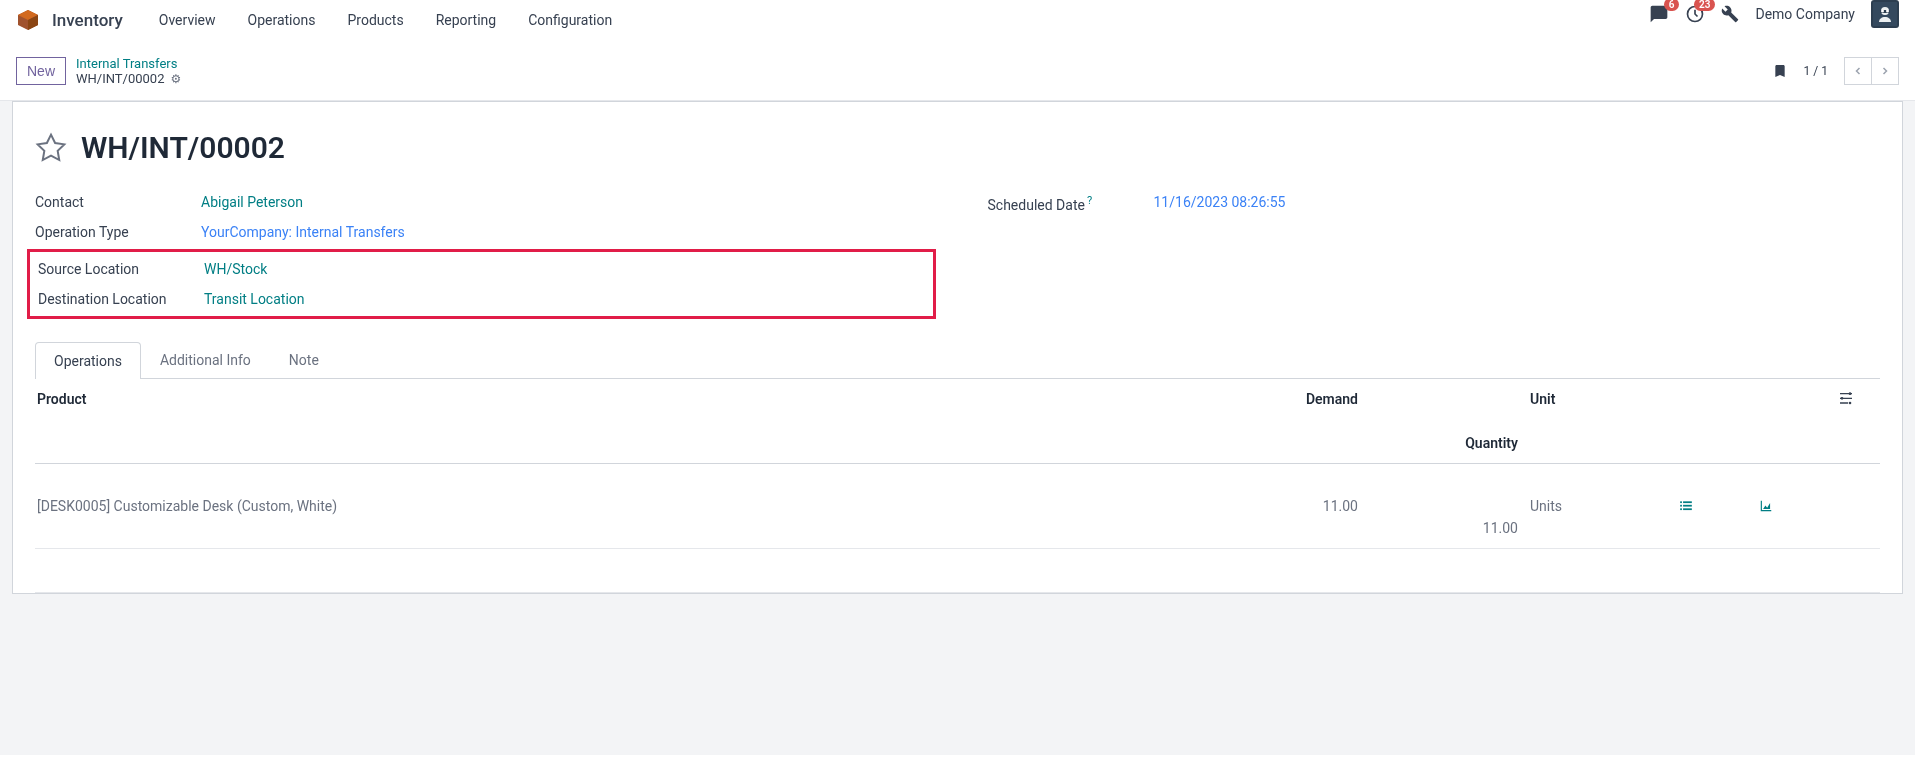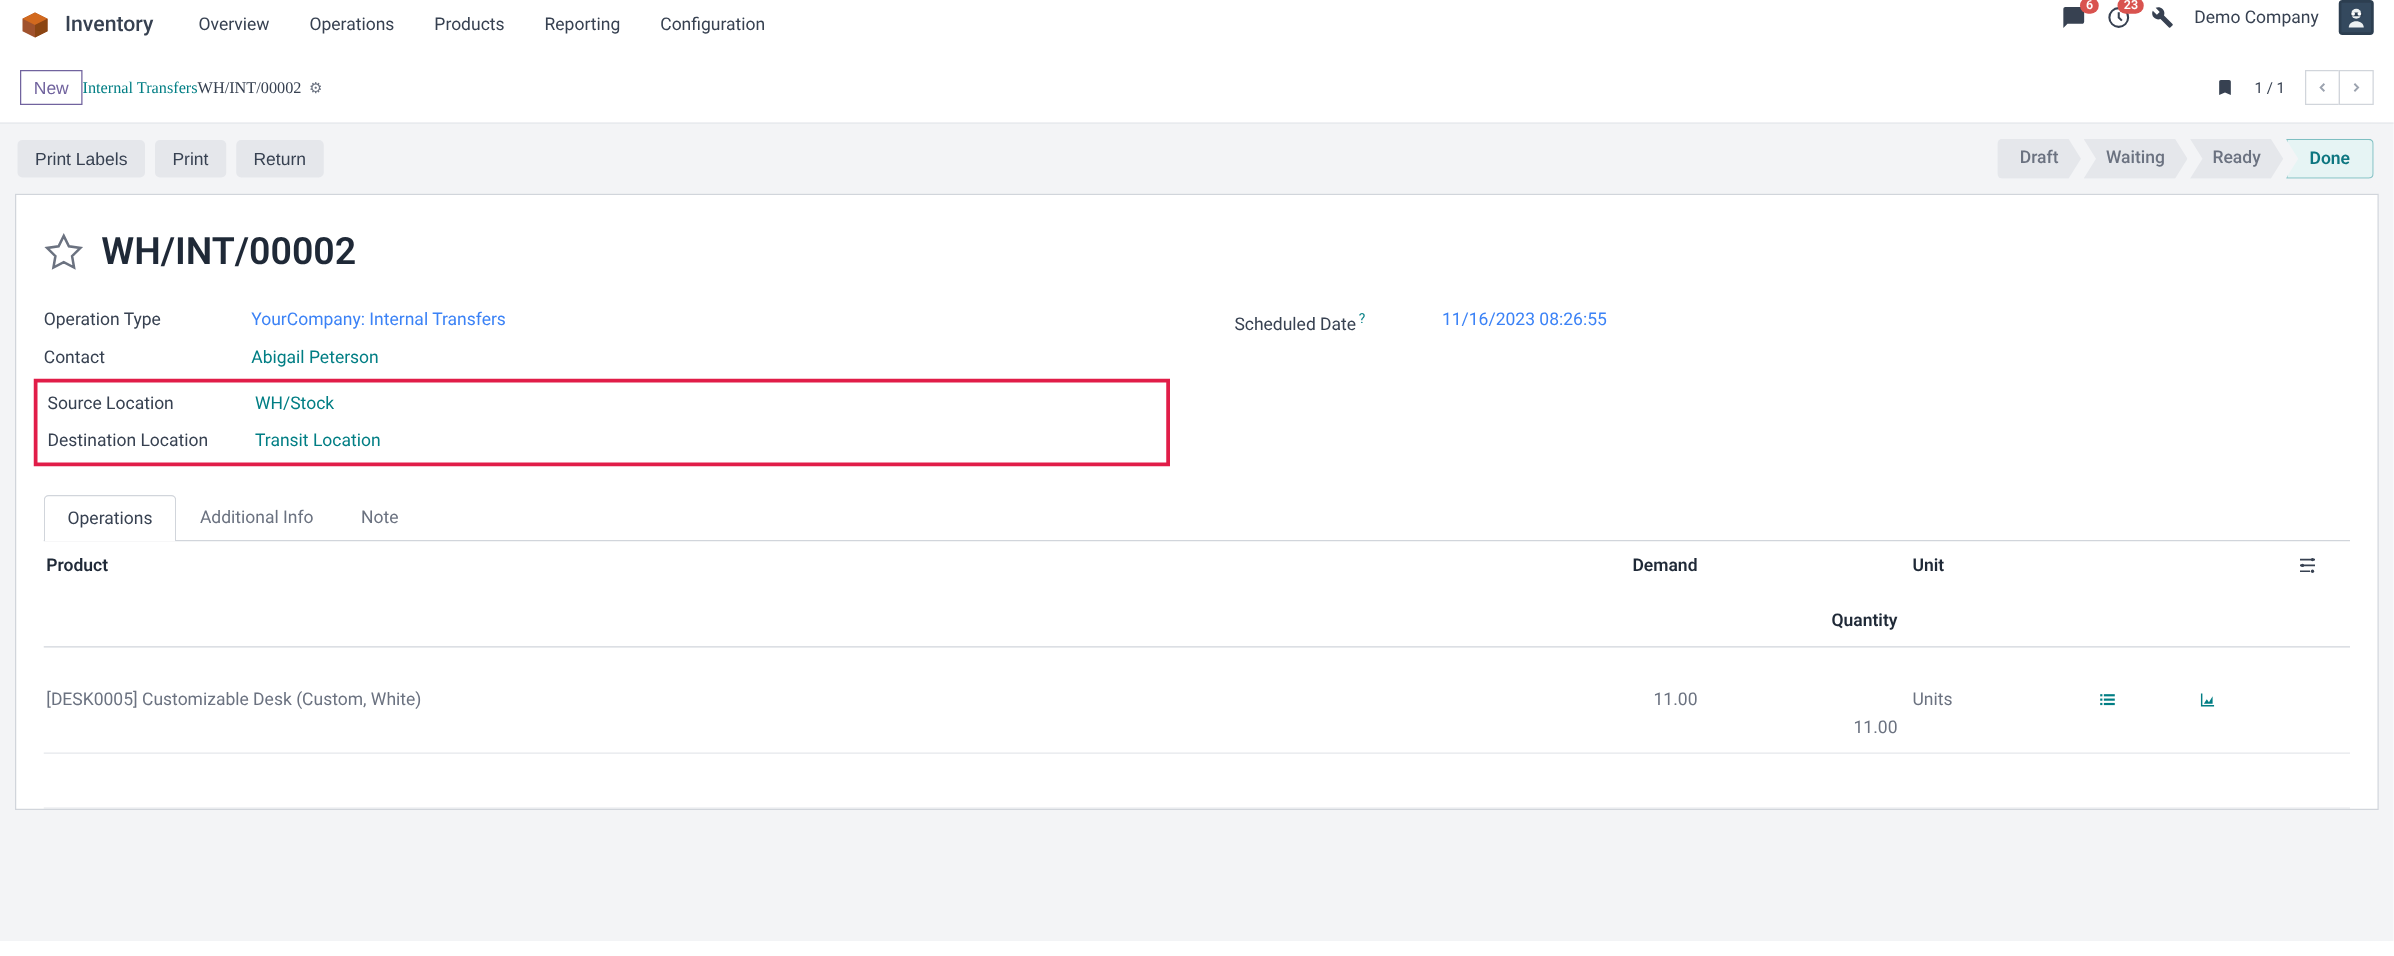--- a/index.html
+++ b/index.html
@@ -13,21 +13,21 @@
 .nav-link { padding: 12px 14px; color: #374151; cursor: pointer; font-size: 14px; }
 .navbar-right { margin-left: auto; display: flex; align-items: center; gap: 16px; }
 .icon-badge { position: relative; display: flex; align-items: center; }
 .badge { position: absolute; top: -6px; right: -10px; background: #d9534f; color: #fff; border-radius: 8px; font-size: 10px; padding: 1px 5px; font-weight: 600; }
 .company { font-size: 14px; color: #374151; }
 .avatar { width: 28px; height: 28px; border-radius: 3px; background: #2c3e50; display: flex; align-items: center; justify-content: center; }
 
 
 .breadcrumb-row { display: flex; align-items: center; padding: 10px 16px; }
 .new-btn { border: 1.5px solid #71639e; color: #71639e; background: #fff; padding: 5px 10px; border-radius: 0; font-size: 14px; font-weight: 500; cursor: pointer; }
-.breadcrumb-col { display: flex; flex-direction: row; font-family: Liberation Serif, serif; }
+.breadcrumb-col { margin-left: 10px; display: flex; flex-direction: column; }
 .breadcrumb-link { color: #017e84; font-size: 13px; cursor: pointer; }
 .breadcrumb-current { font-size: 13px; color: #374151; display: flex; align-items: center; gap: 6px; }
 .gear-small { font-size: 12px; color: #6b7280; cursor: pointer; }
 .breadcrumb-right { margin-left: auto; display: flex; align-items: center; gap: 16px; }
 .bookmark-icon { color: #374151; font-size: 16px; }
 .pager-text { font-size: 12px; color: #374151; }
 .pager-btn { width: 28px; height: 28px; border: 1px solid #d1d5db; background: #fff; display: flex; align-items: center; justify-content: center; cursor: pointer; color: #9ca3af; }
 .pager-btn + .pager-btn { margin-left: -1px; }
 
 
@@ -156,51 +156,40 @@
         <svg width="12" height="12" viewBox="0 0 24 24" fill="none" stroke="currentColor" stroke-width="3">
             <polyline points="9 18 15 12 9 6"></polyline>
           </svg>
       </span>
     </div>
   </div>
 </div>
 
 <div class="content-wrapper">
 
-  <div class="action-bar">
-    <button class="action-btn">Print Labels</button>
-    <button class="action-btn">Print</button>
-    <button class="action-btn">Return</button>
-    <div class="status-bar">
-      <span class="status-step">Draft</span>
-      <span class="status-step">Waiting</span>
-      <span class="status-step">Ready</span>
-      <span class="status-step active">Done</span>
-    </div>
-  </div>
 
   <div class="card">
     <div class="title-row">
       <span class="star-icon">
         <svg viewBox="0 0 24 24" width="32" height="32" fill="none" stroke="currentColor" stroke-width="1.5">
             <polygon points="12 2 15.09 8.26 22 9.27 17 14.14 18.18 21.02 12 17.77 5.82 21.02 7 14.14 2 9.27 8.91 8.26 12 2"></polygon>
           </svg>
       </span>
       <h1 class="page-title">WH/INT/00002</h1>
     </div>
 
     <div class="fields">
       <div class="fields-col">
         <div class="field-row">
+          <span class="field-label">Contact</span>
+          <span class="field-value link">Abigail Peterson</span>
+        </div>
+        <div class="field-row">
           <span class="field-label">Operation Type</span>
           <span class="field-value">YourCompany: Internal Transfers</span>
-        </div>
-        <div class="field-row">
-          <span class="field-label">Contact</span>
-          <span class="field-value link">Abigail Peterson</span>
         </div>
         <div class="highlight-box">
           <div class="field-row">
             <span class="field-label">Source Location</span>
             <span class="field-value link">WH/Stock</span>
           </div>
           <div class="field-row">
             <span class="field-label">Destination Location</span>
             <span class="field-value link">Transit Location</span>
           </div>

